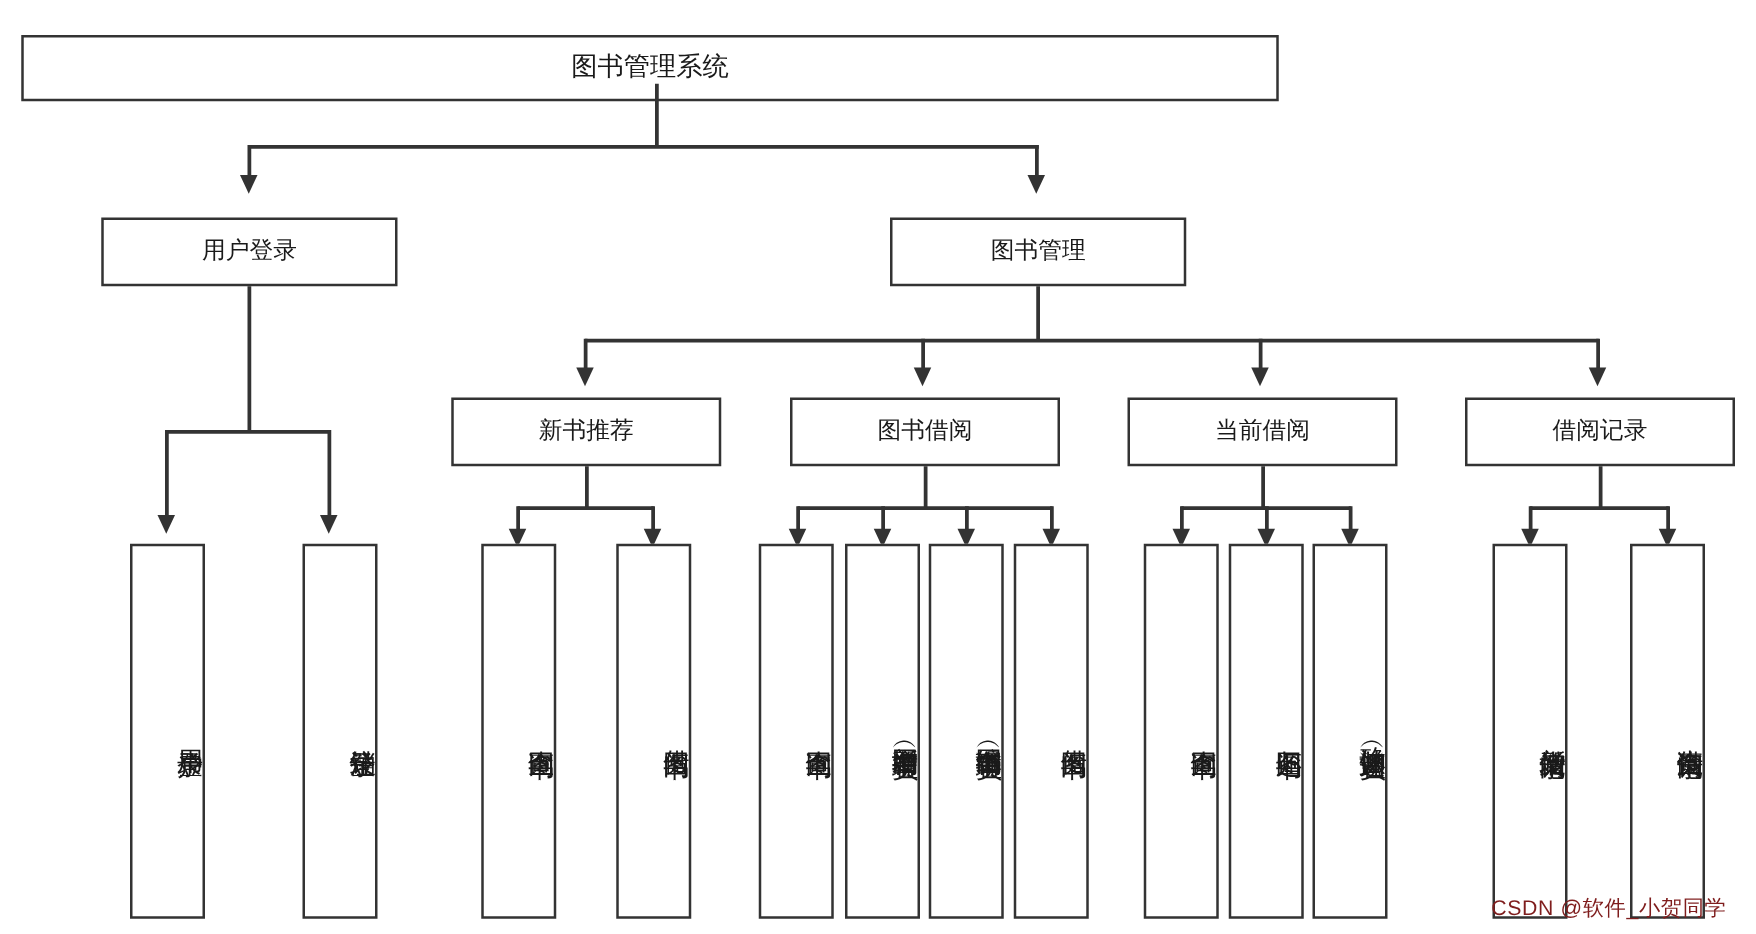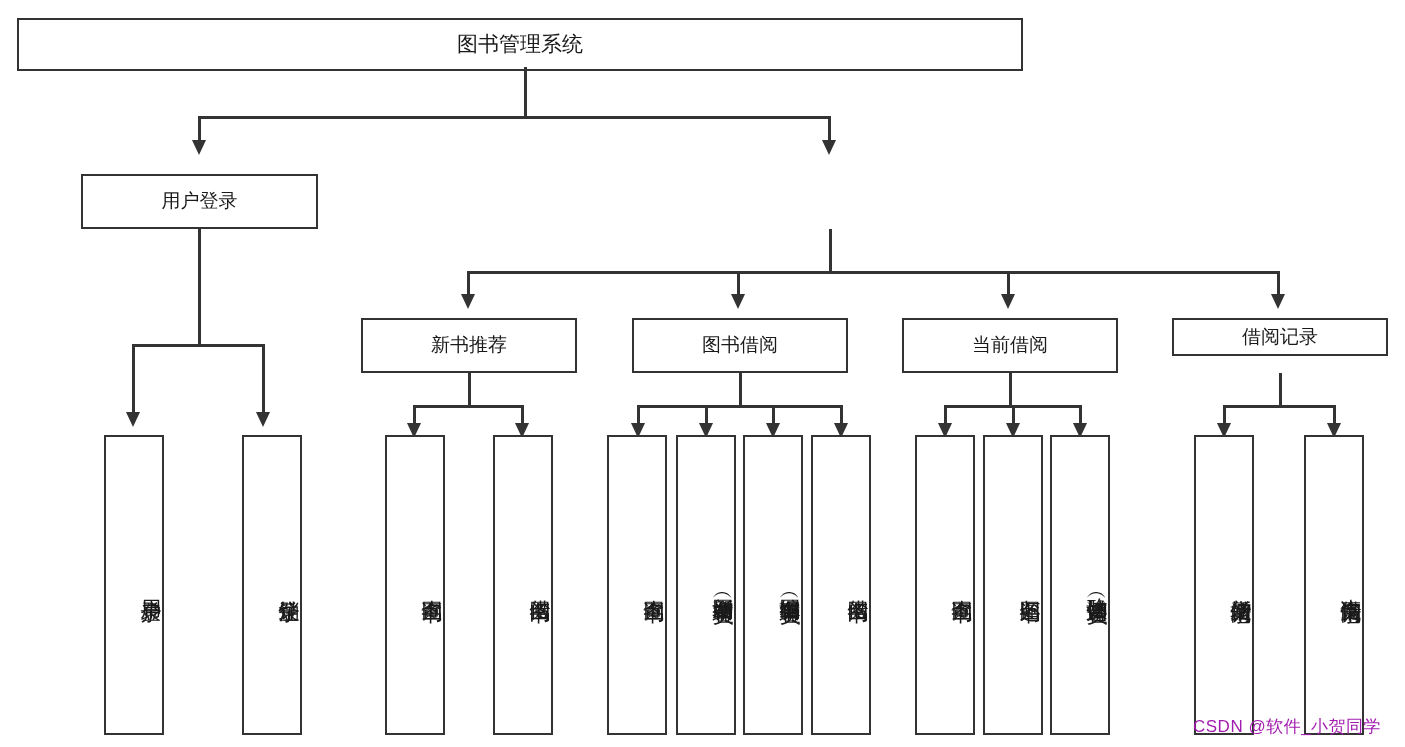--- a/index.html
+++ b/index.html
@@ -62,45 +62,46 @@
     position:absolute;
     width:0;height:0;
     border-left:7px solid transparent;
     border-right:7px solid transparent;
     border-top:15px solid #333333;
   }
   
   .watermark{
     position:absolute;
     font-size:17px;
-    color:#a21caf;
+    color:#7f1d1d;
     letter-spacing:0.5px;
     white-space:nowrap;
     user-select:none;
   }
 </style>
 </head>
 <body>
 
 <div id="canvas">
 
-  <div class="node root" style="left:17px;top:18px;width:1006px;height:53px;">图书管理系统</div>
+  <div class="node root" style="left:17px;top:28px;width:1006px;height:53px;">图书管理系统</div>
 
   <div class="line vline" style="left:524px;top:67px;height:51px;"></div>
 
   <div class="line hline" style="left:199px;top:116px;width:632px;"></div>
 
   <div class="line vline" style="left:198px;top:116px;height:26px;"></div>
   <div class="arrow" style="left:192px;top:140px;"></div>
 
   <div class="line vline" style="left:828px;top:116px;height:26px;"></div>
   <div class="arrow" style="left:822px;top:140px;"></div>
 
   <div class="node lvl2" style="left:81px;top:174px;width:237px;height:55px;">用户登录</div>
 
+  <div class="node lvl2" style="left:712px;top:174px;width:237px;height:55px;">图书管理</div>
 
   <div class="line vline" style="left:198px;top:229px;height:116px;"></div>
   <div class="line hline" style="left:133px;top:344px;width:131px;"></div>
   <div class="line vline" style="left:132px;top:344px;height:70px;"></div>
   <div class="arrow" style="left:126px;top:412px;"></div>
   <div class="line vline" style="left:262px;top:344px;height:70px;"></div>
   <div class="arrow" style="left:256px;top:412px;"></div>
 
   <div class="line vline" style="left:829px;top:229px;height:44px;"></div>
   <div class="line hline" style="left:468px;top:271px;width:811px;"></div>
@@ -116,21 +117,21 @@
 
   <div class="line vline" style="left:1277px;top:271px;height:25px;"></div>
   <div class="arrow" style="left:1271px;top:294px;"></div>
 
   <div class="node lvl3" style="left:632px;top:318px;width:216px;height:55px;">图书借阅</div>
 
   <div class="node lvl3" style="left:361px;top:318px;width:216px;height:55px;">新书推荐</div>
 
   <div class="node lvl3" style="left:902px;top:318px;width:216px;height:55px;text-align:center;">当前借阅</div>
 
-  <div class="node lvl3" style="left:1172px;top:318px;width:216px;height:38px;">借阅记录</div>
+  <div class="node lvl3" style="left:1172px;top:318px;width:216px;height:55px;">借阅记录</div>
 
   <div class="line vline" style="left:468px;top:373px;height:34px;"></div>
   <div class="line hline" style="left:414px;top:405px;width:109px;"></div>
   <div class="line vline" style="left:413px;top:405px;height:20px;"></div>
   <div class="arrow" style="left:407px;top:423px;"></div>
   <div class="line vline" style="left:521px;top:405px;height:20px;"></div>
   <div class="arrow" style="left:515px;top:423px;"></div>
 
   <div class="line vline" style="left:739px;top:373px;height:34px;"></div>
   <div class="line hline" style="left:638px;top:405px;width:204px;"></div>

